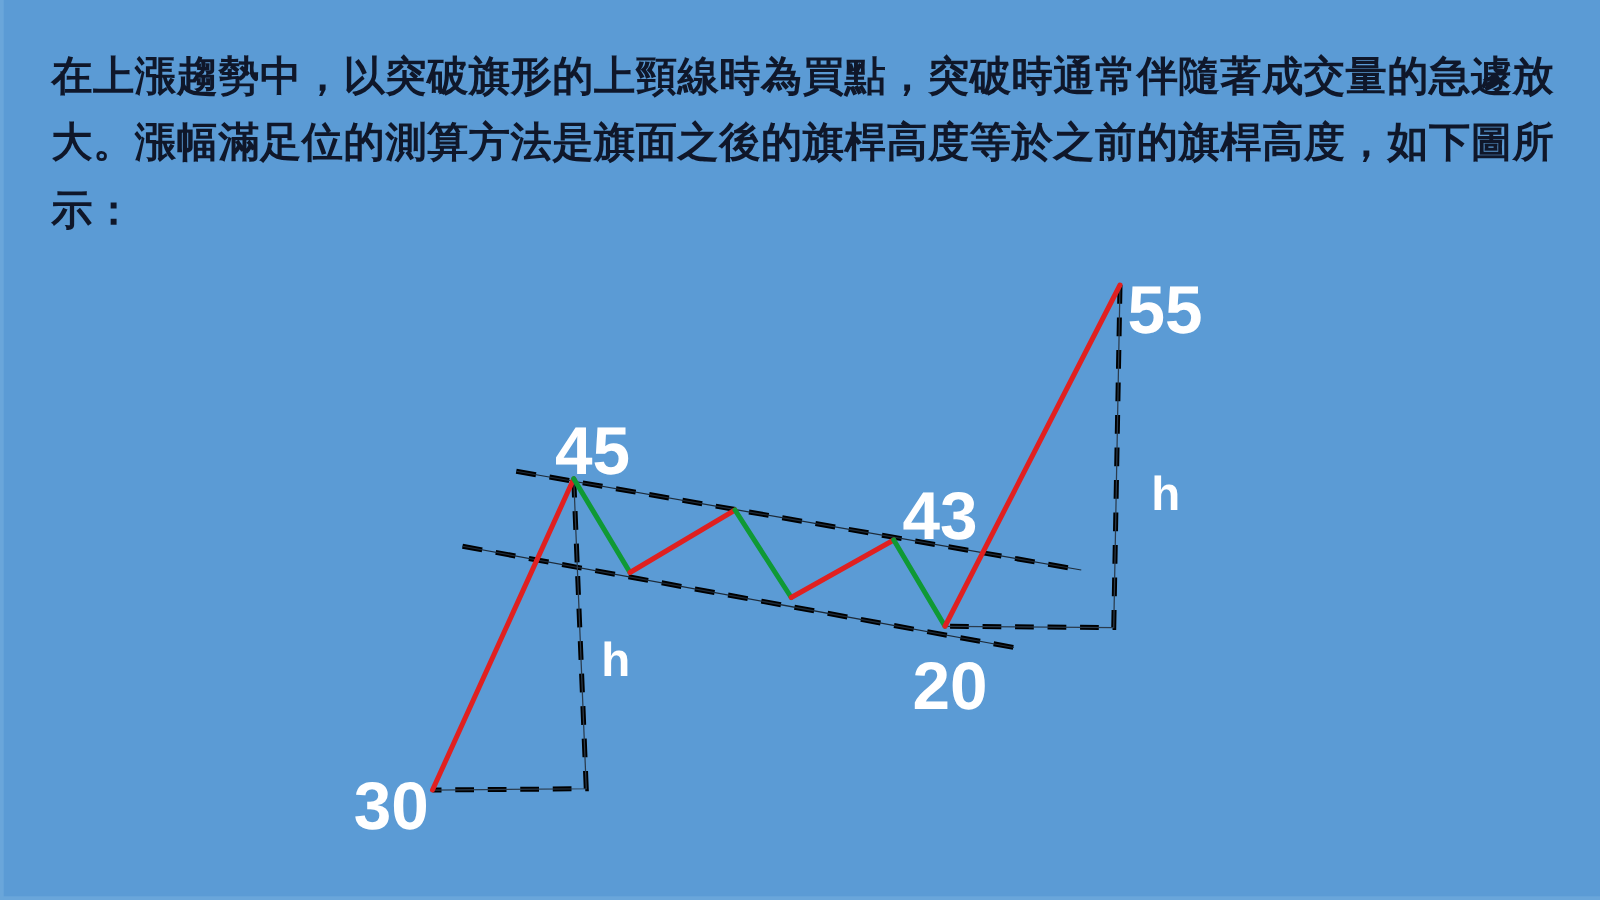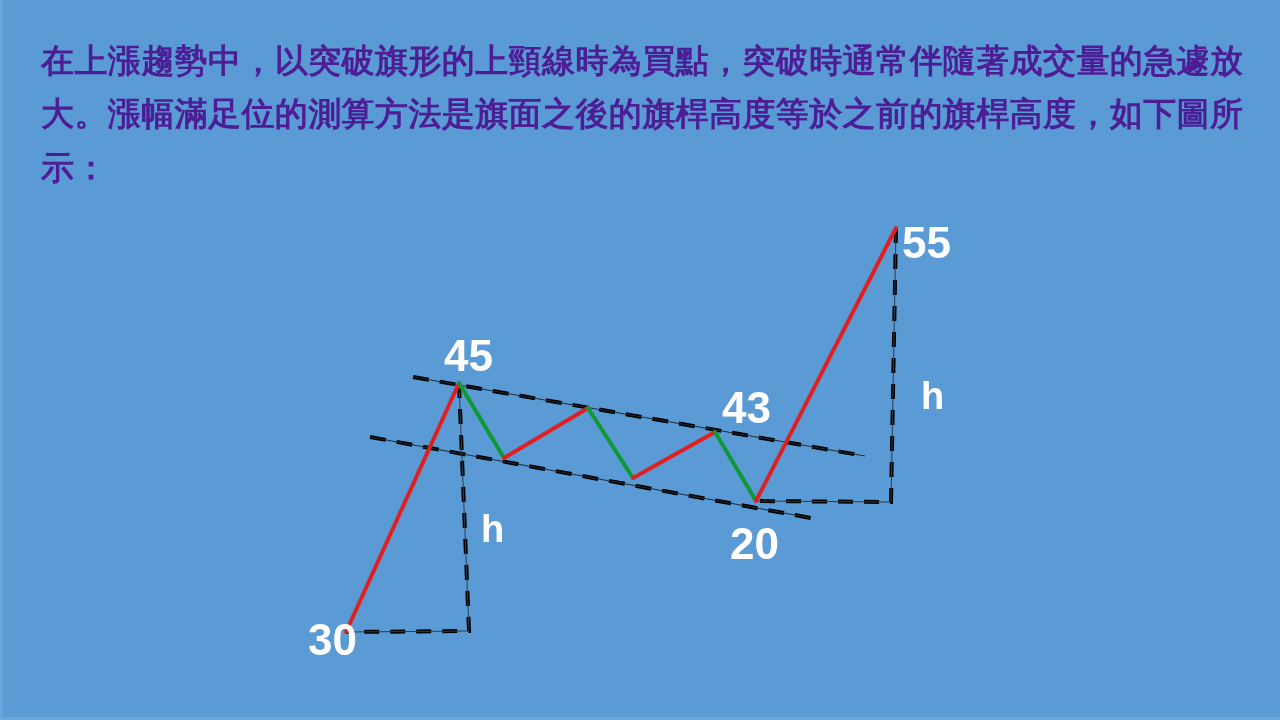--- a/index.html
+++ b/index.html
@@ -16,40 +16,40 @@
     font-family: "Liberation Sans", "DejaVu Sans", sans-serif;
     box-sizing: border-box;
     border-left: 3px solid #6aa6da;
     border-bottom: 3px solid #6aa6da;
   }
   #caption {
     position: absolute;
     left: 38px;
     top: 34px;
     width: 1210px;
-    color: #4c1d95;
+    color: #0f172a;
     font-size: 33px;
     font-weight: bold;
     line-height: 1.62;
     letter-spacing: 0.4px;
     white-space: pre-wrap;
     text-align: left;
   }
   #chart-svg {
     position: absolute;
     left: 0;
     top: 0;
     width: 1280px;
     height: 720px;
   }
   .lbl {
     position: absolute;
     color: #ffffff;
     font-weight: bold;
-    font-size: 44px;
+    font-size: 54px;
     line-height: 1;
     white-space: nowrap;
   }
   .lbl-h {
     font-size: 38px;
   }
 </style>
 </head>
 <body>
 
@@ -77,21 +77,21 @@
       <line x1="343" y1="632" x2="456" y2="383" stroke="#e02020"></line>
       <line x1="456" y1="383" x2="501" y2="458" stroke="#0f9935"></line>
       <line x1="501" y1="458" x2="585" y2="408" stroke="#e02020"></line>
       <line x1="585" y1="408" x2="630" y2="478" stroke="#0f9935"></line>
       <line x1="630" y1="478" x2="712" y2="432" stroke="#e02020"></line>
       <line x1="712" y1="432" x2="753" y2="501" stroke="#0f9935"></line>
       <line x1="753" y1="501" x2="893" y2="228" stroke="#e02020"></line>
     </g>
   </svg>
 
-  <div class="lbl" style="left:305px; top:618px;">30</div>
+  <div class="lbl" style="left:280px; top:618px;">30</div>
 
   <div class="lbl" style="left:441px; top:334px;text-align:right;">45</div>
 
   <div class="lbl" style="left:719px; top:386px;">43</div>
 
   <div class="lbl" style="left:727px; top:522px;">20</div>
 
   <div class="lbl" style="left:899px; top:221px;">55</div>
 
   <div class="lbl lbl-h" style="left:478px; top:510px;">h</div>

